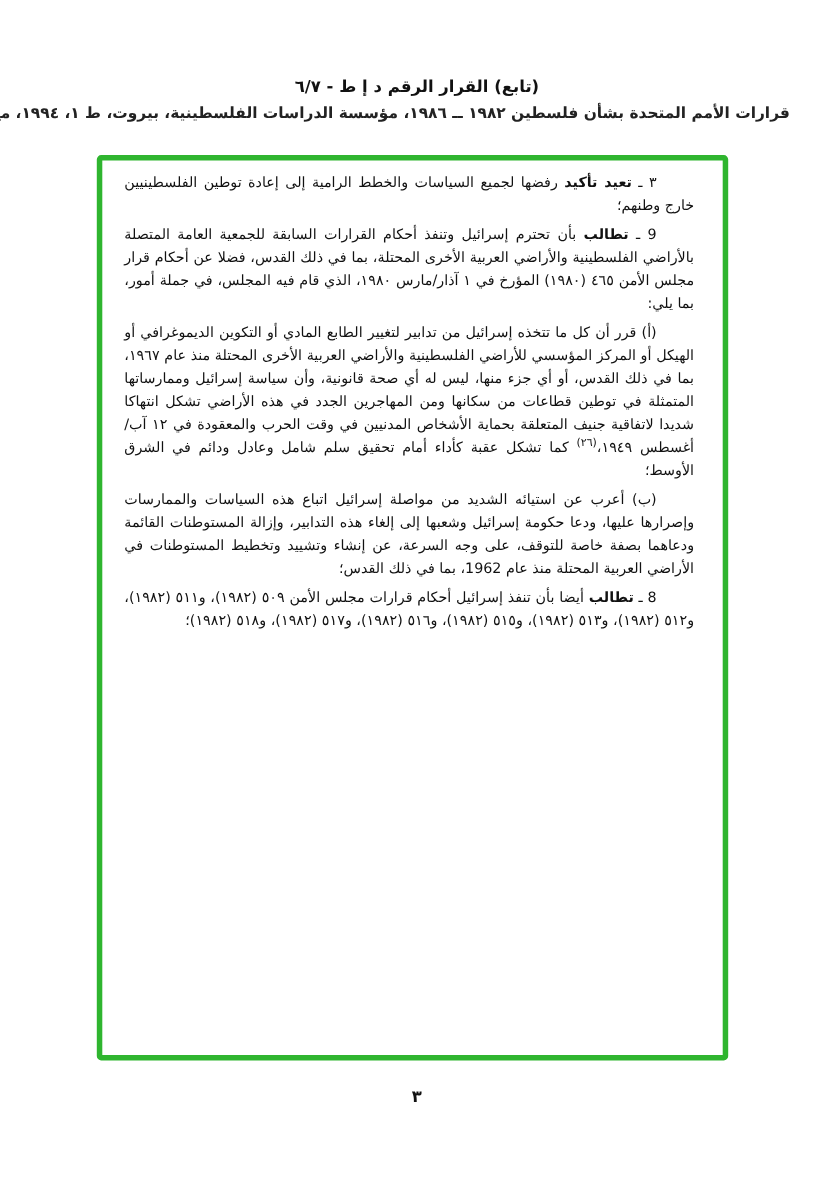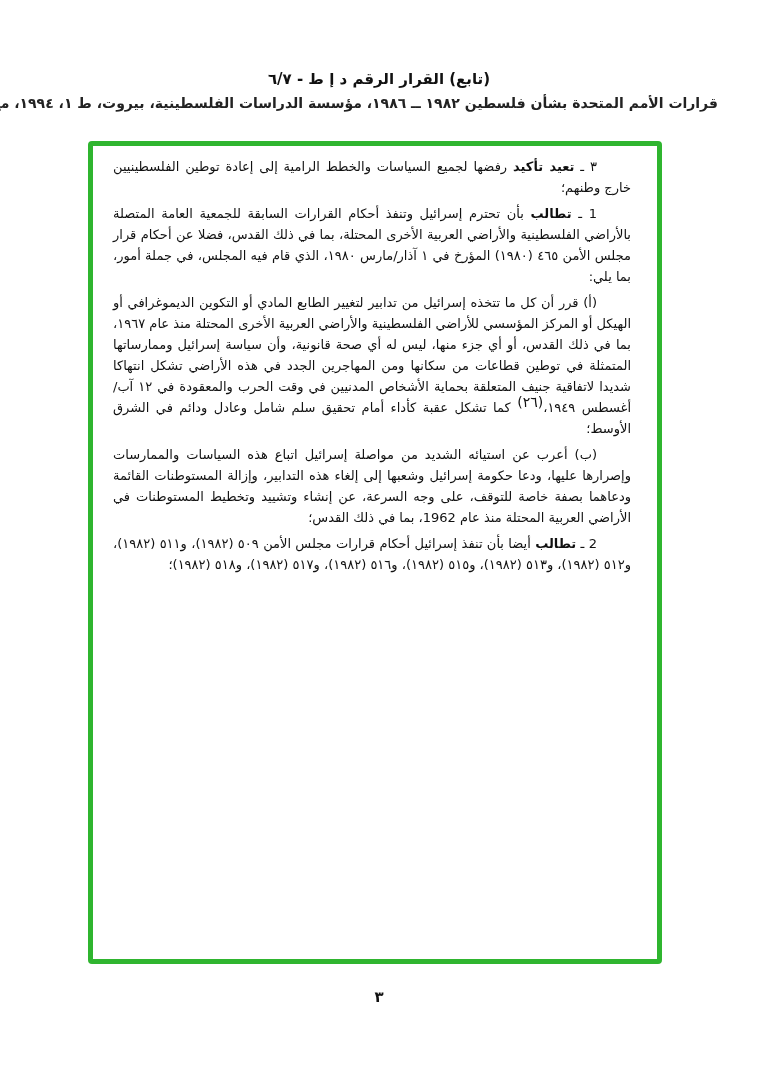--- a/index.html
+++ b/index.html
@@ -55,21 +55,21 @@
     line-height: 21px;
     text-align: justify;
     overflow: hidden;
   }
   .para {
     margin: 0 0 5px 0;
     text-indent: 34px;
   }
   .p-num { font-weight: normal; }
   .p-lead { font-weight: bold; }
-  sup.fn-ref { font-size: 14px; line-height: 0; }
+  sup.fn-ref { font-size: 10px; line-height: 0; }
   
   .footnote { margin-top: 10px; }
   .fn-sep {
     width: 150px;
     border-top: 1.5px solid #333;
     margin: 0 4px 5px 0; 
   }
   .fn-text {
     font-size: 10.5px;
     line-height: 16px;
@@ -97,32 +97,32 @@
     <div class="doc-source">قرارات الأمم المتحدة بشأن فلسطين ١٩٨٢ ــ ١٩٨٦، مؤسسة الدراسات الفلسطينية، بيروت، ط ١، ١٩٩٤، مج ٣، ص ١٢ - ١٤</div>
   </div>
 
   <div class="frame" style="border-color: rgb(47, 181, 47);">
     <div class="content">
 
       <p class="para"><span class="p-num">٣ ـ</span>
         <b class="p-lead">تعيد تأكيد</b>
         <span class="p-text">رفضها لجميع السياسات والخطط الرامية إلى إعادة توطين الفلسطينيين خارج وطنهم؛</span></p>
 
-      <p class="para"><span class="p-num">1 ـ</span>
+      <p class="para"><span class="p-num">9 ـ</span>
         <b class="p-lead">تطالب</b>
         <span class="p-text">بأن تحترم إسرائيل وتنفذ أحكام القرارات السابقة للجمعية العامة المتصلة بالأراضي الفلسطينية والأراضي العربية الأخرى المحتلة، بما في ذلك القدس، فضلا عن أحكام قرار مجلس الأمن ٤٦٥ (١٩٨٠) المؤرخ في ١ آذار/مارس ١٩٨٠، الذي قام فيه المجلس، في جملة أمور، بما يلي:</span></p>
 
       <p class="para"><span class="p-num">(أ)</span>
         <span class="p-text">قرر أن كل ما تتخذه إسرائيل من تدابير لتغيير الطابع المادي أو التكوين الديموغرافي أو الهيكل أو المركز المؤسسي للأراضي الفلسطينية والأراضي العربية الأخرى المحتلة منذ عام ١٩٦٧، بما في ذلك القدس، أو أي جزء منها، ليس له أي صحة قانونية، وأن سياسة إسرائيل وممارساتها المتمثلة في توطين قطاعات من سكانها ومن المهاجرين الجدد في هذه الأراضي تشكل انتهاكا شديدا لاتفاقية جنيف المتعلقة بحماية الأشخاص المدنيين في وقت الحرب والمعقودة في ١٢ آب/أغسطس ١٩٤٩،</span><sup class="fn-ref">(٢٦)</sup>
         <span class="p-text">كما تشكل عقبة كأداء أمام تحقيق سلم شامل وعادل ودائم في الشرق الأوسط؛</span></p>
 
       <p class="para"><span class="p-num">(ب)</span>
         <span class="p-text">أعرب عن استيائه الشديد من مواصلة إسرائيل اتباع هذه السياسات والممارسات وإصرارها عليها، ودعا حكومة إسرائيل وشعبها إلى إلغاء هذه التدابير، وإزالة المستوطنات القائمة ودعاهما بصفة خاصة للتوقف، على وجه السرعة، عن إنشاء وتشييد وتخطيط المستوطنات في الأراضي العربية المحتلة منذ عام 1962، بما في ذلك القدس؛</span></p>
 
-      <p class="para"><span class="p-num">2 ـ</span>
+      <p class="para"><span class="p-num">8 ـ</span>
         <b class="p-lead">تطالب</b>
         <span class="p-text">أيضا بأن تنفذ إسرائيل أحكام قرارات مجلس الأمن ٥٠٩ (١٩٨٢)، و٥١١ (١٩٨٢)، و٥١٢ (١٩٨٢)، و٥١٣ (١٩٨٢)، و٥١٥ (١٩٨٢)، و٥١٦ (١٩٨٢)، و٥١٧ (١٩٨٢)، و٥١٨ (١٩٨٢)؛</span></p>
 
 
 
     </div>
   </div>
 
   <div class="page-number">٣</div>
 

